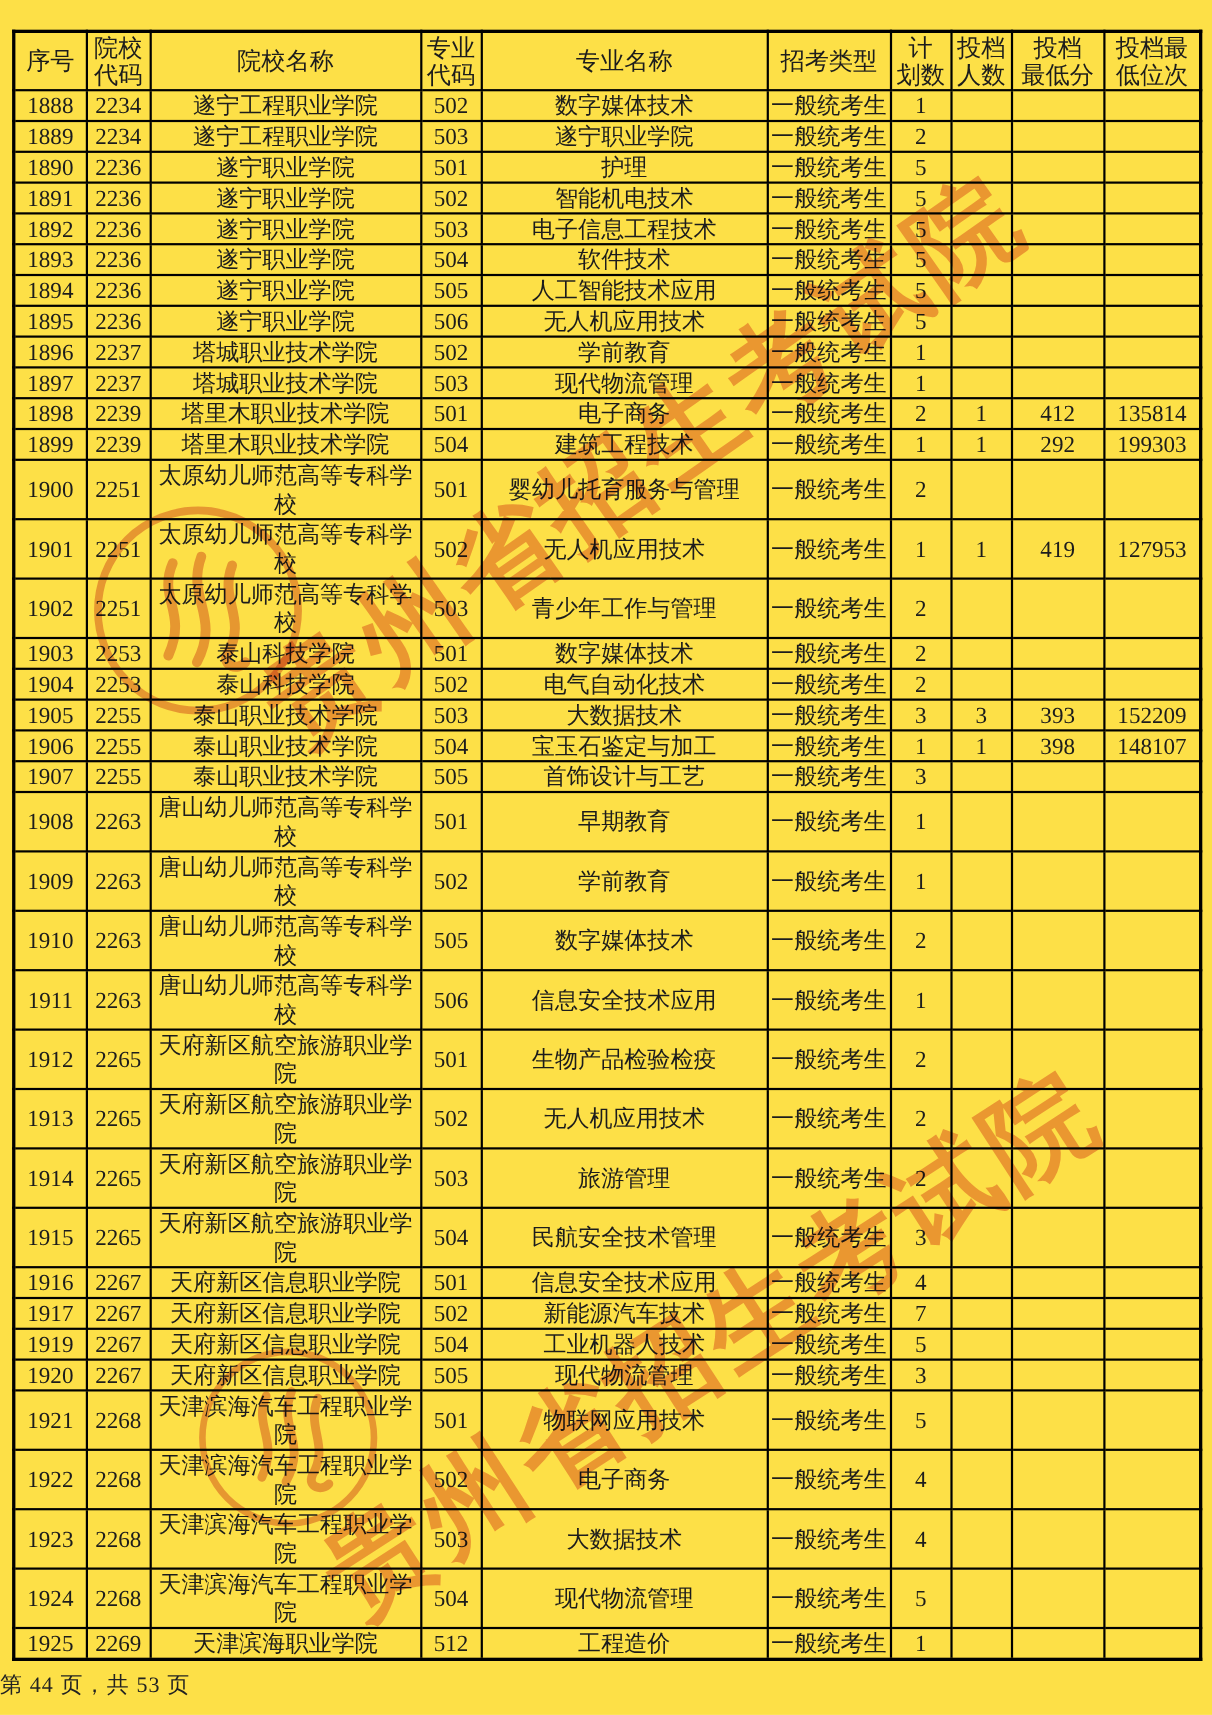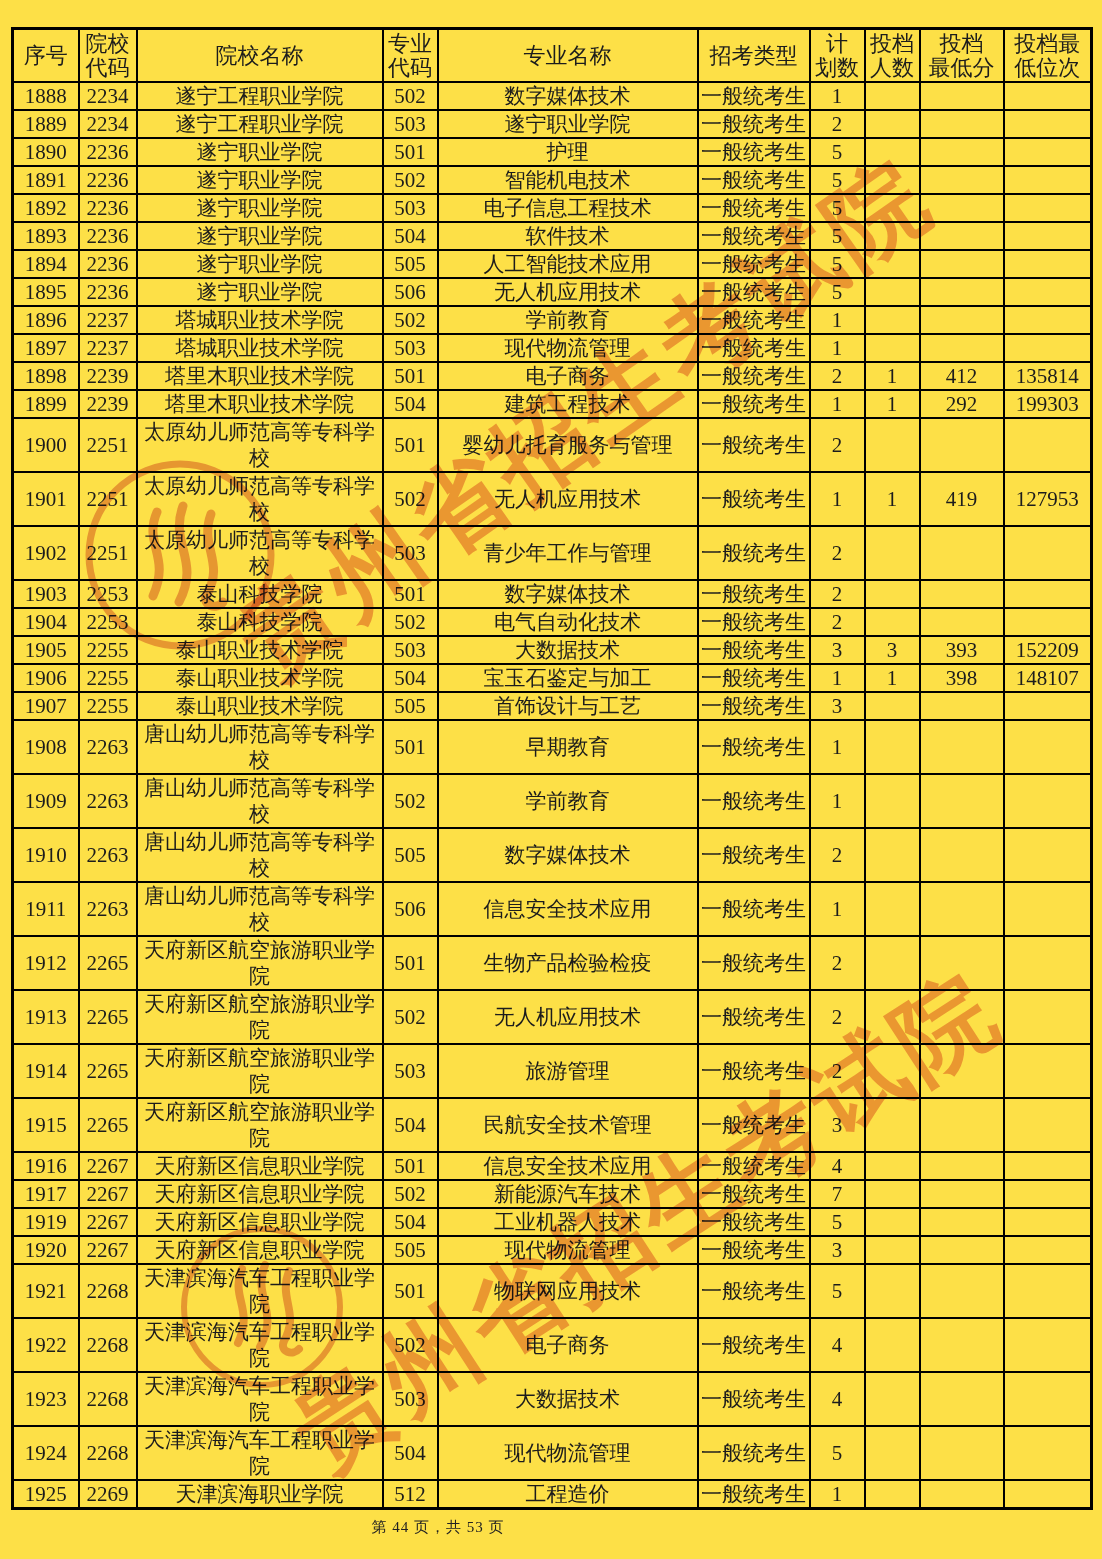--- a/index.html
+++ b/index.html
@@ -71,22 +71,21 @@
     pointer-events: none;
     z-index: 6;
   }
   .seal1 { left: 85px;  top: 460px; }
   .seal2 { left: 180px; top: 1225px; }
   .footer {
     position: absolute;
     left: 0;
     top: 1518px;
     width: 876px;
-    text-align: center;
-    font-size: 15px;
+    font-size: 20px;
     letter-spacing: 1px;
     color: #222;
   }
 </style>
 </head>
 <body>
 
 <div class="page">
 
   <table class="admission">

